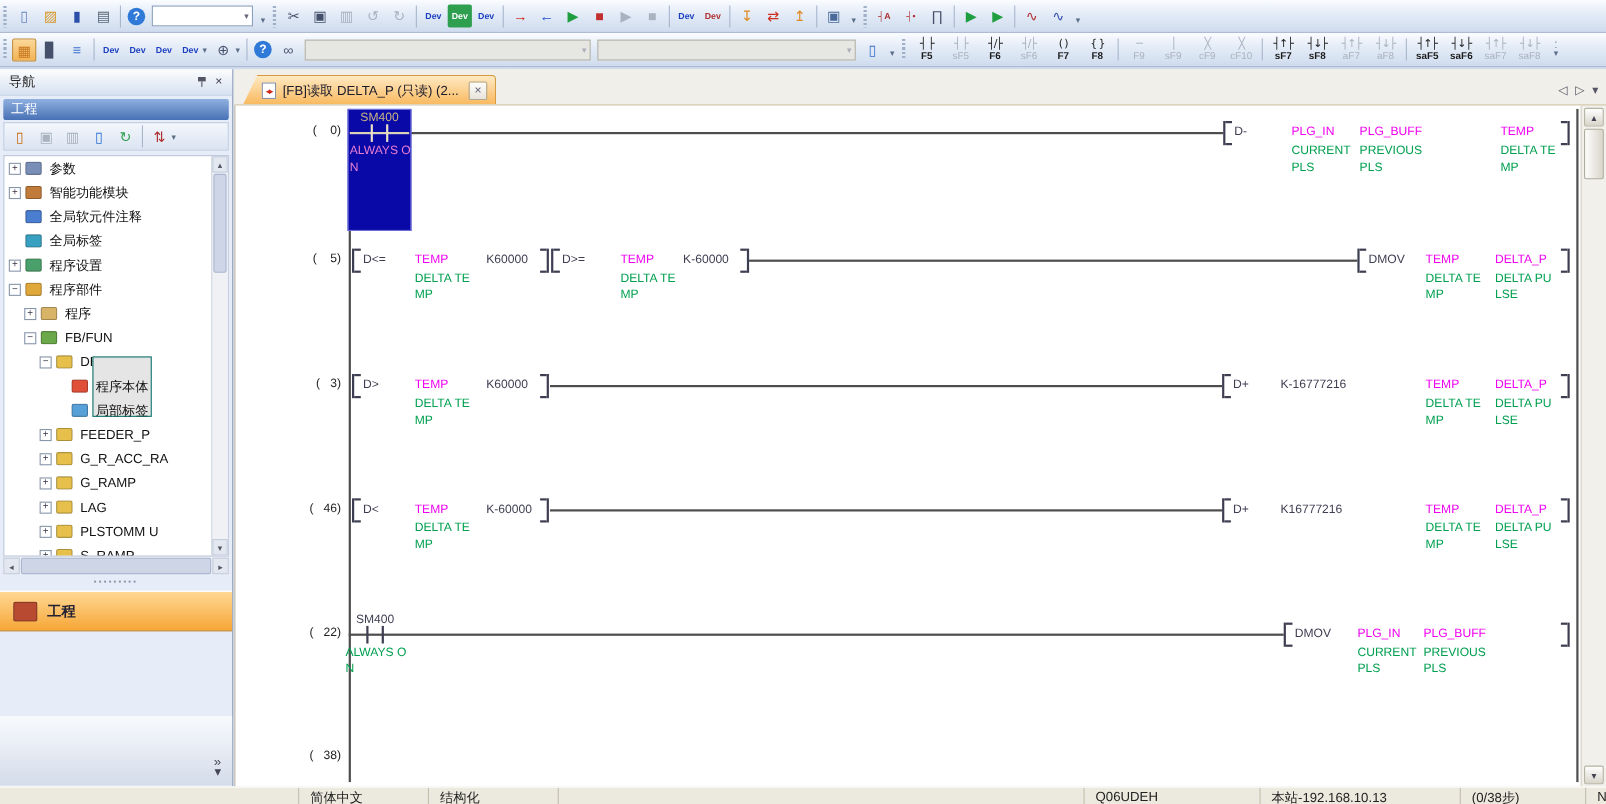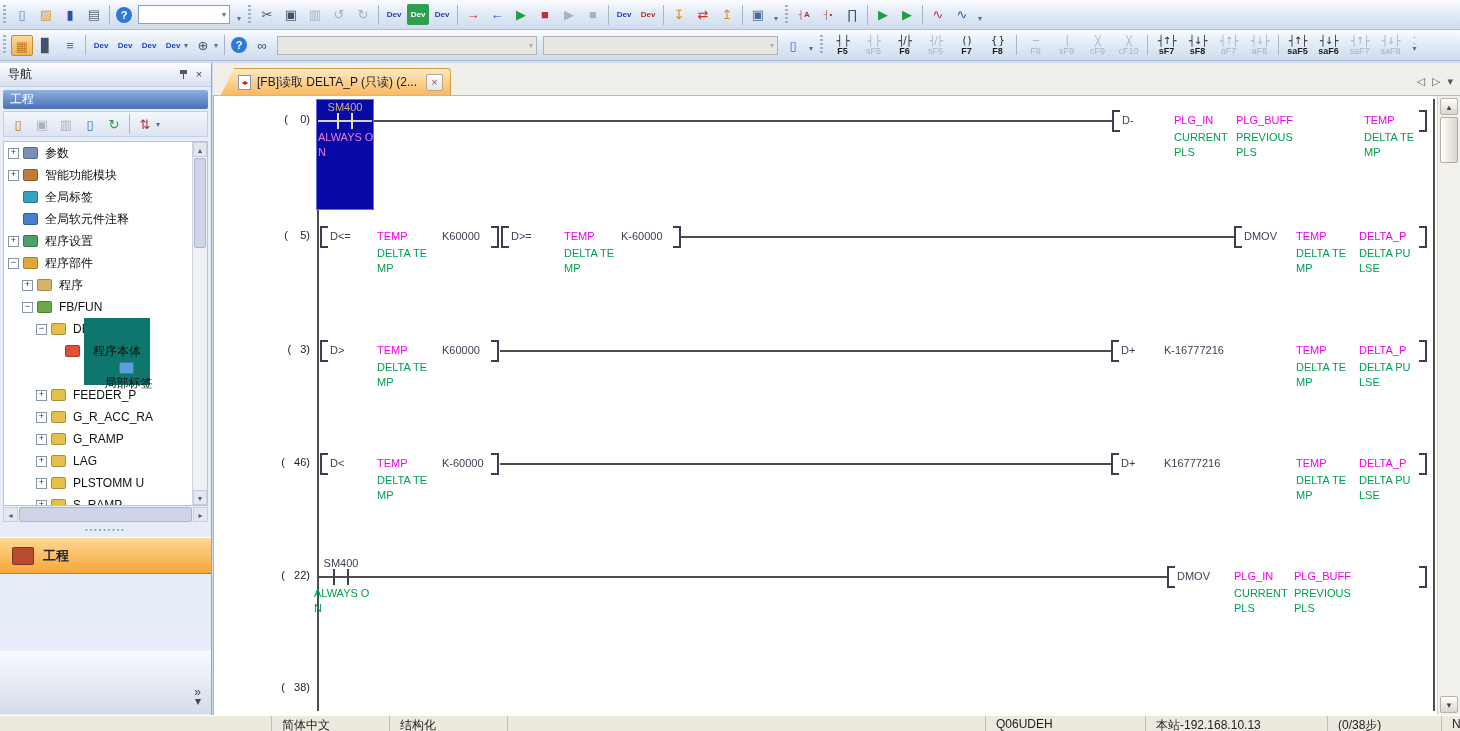--- a/index.html
+++ b/index.html
@@ -39,21 +39,21 @@
   .pinh{display:block;width:7px;height:4px;background:#556;margin:3px auto 0;}
   .pins{display:block;width:1px;height:5px;background:#556;margin:0 auto;}
   .nav-sec{height:19px;margin:3px 3px 2px;background:linear-gradient(#8fb0e0,#4871b5);color:#fff;font-size:12px;line-height:19px;padding:0 7px;border-radius:2px;}
   .nav-tools{height:26px;display:flex;align-items:center;margin:0 3px;background:linear-gradient(#f4f7fc,#dbe4f2);border:1px solid #c3cfe2;box-sizing:border-box;padding:0 2px;}
   #tree{position:absolute;left:3px;right:3px;top:78px;height:365px;background:#fff;border:1px solid #b9c4d8;overflow:hidden;box-sizing:border-box;}
   .trow{height:22px;display:flex;align-items:center;font-size:12px;color:#111;white-space:nowrap;}
   .exp{width:9px;height:9px;border:1px solid #8896aa;background:#fff;font-size:9px;line-height:7px;text-align:center;margin-right:4px;flex:none;color:#334;}
   .exp-sp{width:15px;flex:none;}
   .ticon{width:15px;height:12px;border-radius:2px;margin-right:4px;flex:none;border:1px solid rgba(0,0,0,.25);box-sizing:border-box;}
   .tlabel{padding:1px 3px;}
-  .tlabel.sel{background:#0f766e;border:7px solid #0f766e;padding:18px 2px;}
+  .tlabel.sel{background:#e5e5e5;border:1px solid #0f766e;padding:18px 2px;}
   #treevs{position:absolute;right:4px;top:79px;width:15px;height:363px;background:#f0f1f5;border-left:1px solid #d0d6e0;box-sizing:border-box;}
   .tvsb{height:15px;font-size:8px;color:#556;text-align:center;line-height:15px;background:#e3e7f0;border:1px solid #c6cede;box-sizing:border-box;}
   .tvsb.dn{position:absolute;bottom:0;left:0;right:0;}
   .tvsthumb{position:absolute;left:1px;right:1px;top:16px;height:88px;background:#cdd5e6;border:1px solid #aab6cf;border-radius:2px;}
   #treehs{position:absolute;left:3px;right:3px;top:444px;height:15px;background:#f0f1f5;display:flex;align-items:center;}
   .hsbtn{width:15px;height:15px;font-size:8px;color:#556;text-align:center;line-height:15px;background:#e3e7f0;border:1px solid #c6cede;flex:none;box-sizing:border-box;}
   .hsthumb{flex:1;height:13px;margin:0 1px;background:#cdd5e6;border:1px solid #aab6cf;border-radius:2px;}
   #navsplit{position:absolute;left:0;right:0;top:460px;height:13px;text-align:center;color:#8a94a8;font-size:7px;letter-spacing:2px;line-height:13px;}
   #navsplit::after{content:"▪▪▪▪▪▪▪▪▪";}
   #navviews{position:absolute;left:0;right:0;top:474px;}
@@ -295,27 +295,27 @@
           <span class="ticon" style="background: rgb(122, 143, 184);"></span>
           <span class="tlabel">参数</span>
         </div>
         <div class="trow" style="padding-left: 4px;">
           <span class="exp">+</span>
           <span class="ticon" style="background: rgb(192, 122, 58);"></span>
           <span class="tlabel">智能功能模块</span>
         </div>
         <div class="trow" style="padding-left: 4px;">
           <span class="exp-sp"></span>
+          <span class="ticon" style="background: rgb(74, 126, 208);"></span>
+          <span class="tlabel">全局软元件注释</span>
+        </div>
+        <div class="trow" style="padding-left: 4px;">
+          <span class="exp-sp"></span>
           <span class="ticon" style="background: rgb(56, 160, 192);"></span>
           <span class="tlabel">全局标签</span>
-        </div>
-        <div class="trow" style="padding-left: 4px;">
-          <span class="exp-sp"></span>
-          <span class="ticon" style="background: rgb(74, 126, 208);"></span>
-          <span class="tlabel">全局软元件注释</span>
         </div>
         <div class="trow" style="padding-left: 4px;">
           <span class="exp">+</span>
           <span class="ticon" style="background: rgb(74, 160, 106);"></span>
           <span class="tlabel">程序设置</span>
         </div>
         <div class="trow" style="padding-left: 4px;">
           <span class="exp">−</span>
           <span class="ticon" style="background: rgb(224, 168, 58);"></span>
           <span class="tlabel">程序部件</span>
@@ -333,21 +333,21 @@
         <div class="trow" style="padding-left: 32px;">
           <span class="exp">−</span>
           <span class="ticon" style="background: rgb(230, 192, 74);"></span>
           <span class="tlabel">DELTA_P</span>
         </div>
         <div class="trow" style="padding-left: 46px;">
           <span class="exp-sp"></span>
           <span class="ticon" style="background: rgb(224, 80, 56);"></span>
           <span class="tlabel sel">程序本体</span>
         </div>
-        <div class="trow" style="padding-left: 46px; flex-direction: column;">
+        <div class="trow" style="padding-left: 46px;">
           <span class="exp-sp"></span>
           <span class="ticon" style="background: rgb(88, 160, 216);"></span>
           <span class="tlabel">局部标签</span>
         </div>
         <div class="trow" style="padding-left: 32px;">
           <span class="exp">+</span>
           <span class="ticon" style="background: rgb(230, 192, 74);"></span>
           <span class="tlabel">FEEDER_P</span>
         </div>
         <div class="trow" style="padding-left: 32px;">

